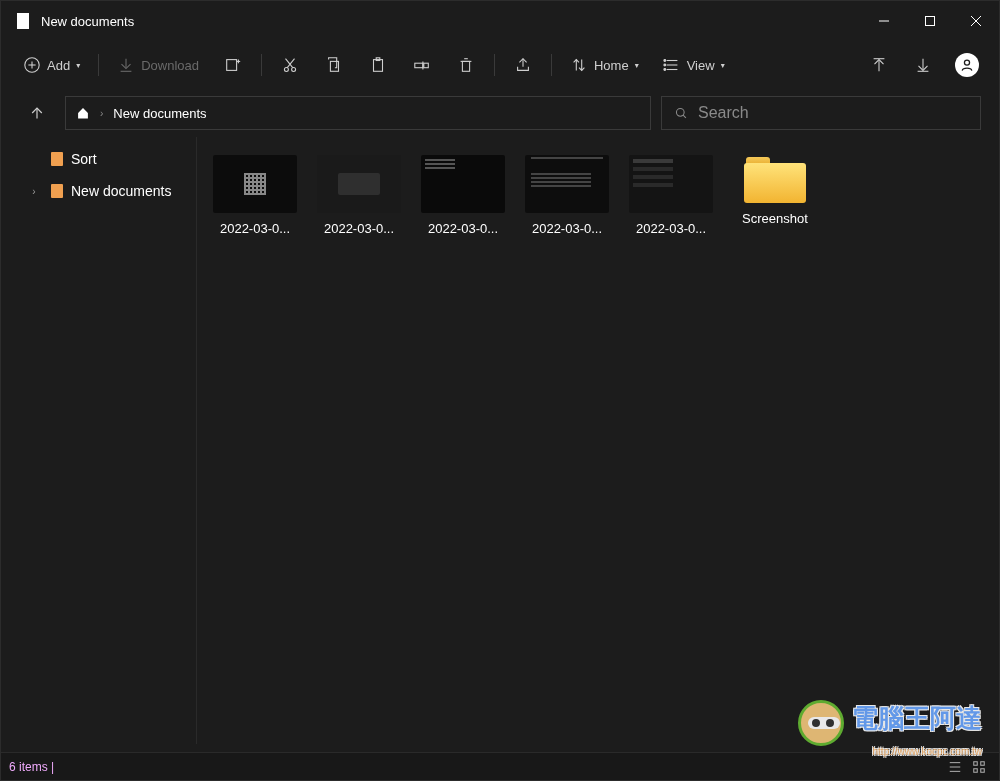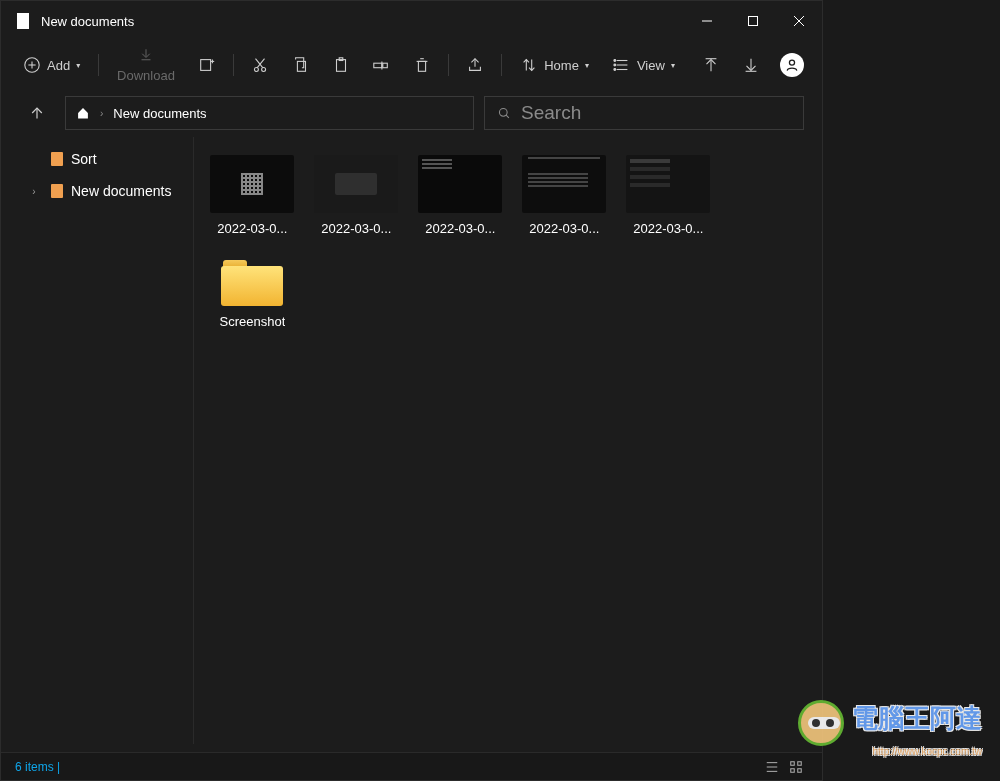--- a/index.html
+++ b/index.html
@@ -1,46 +1,46 @@
 <!DOCTYPE html>
 <html><head>
 <meta charset="utf-8">
 <style>
   * { margin:0; padding:0; box-sizing:border-box; font-family:"Segoe UI",sans-serif; }
   html,body { width:1000px; height:781px; background:#1a1a1a; color:#fff; overflow:hidden; }
-  .app { width:823px; height:781px; background:#1c1c1c; display:flex; flex-direction:column; border:1px solid #2c2c2c; }
+  .app { width:1000px; height:781px; background:#1c1c1c; display:flex; flex-direction:column; border:1px solid #2c2c2c; }
   
   .titlebar { height:40px; display:flex; align-items:center; padding:0 0 0 16px; background:#1c1c1c; }
   .titlebar .app-icon { width:12px; height:16px; background:#fff; margin-right:12px; }
   .titlebar .title { font-size:13px; color:#fff; flex:0 0 auto; }
   .titlebar .spacer { flex:1 1 auto; }
   .win-btn { width:46px; height:40px; display:flex; align-items:center; justify-content:center; color:#fff; }
   .win-btn svg { width:12px; height:12px; }
   
   .toolbar { height:48px; display:flex; align-items:center; padding:0 12px; background:#1c1c1c; gap:4px; }
   .tbtn { height:36px; display:flex; align-items:center; justify-content:center; padding:0 10px; border-radius:4px; color:#cfcfcf; font-size:13px; gap:6px; position:relative; }
   .tbtn .chev { font-size:8px; color:#cfcfcf; }
   .tbtn.icon-only { width:40px; padding:0; }
   .tbtn svg { width:18px; height:18px; stroke:#cfcfcf; fill:none; stroke-width:1.2; }
-  .tbtn.disabled { color:#6a6a6a;flex-direction:column; }
+  .tbtn.disabled { color:#6a6a6a; }
   .tbtn.disabled svg { stroke:#6a6a6a; }
   .tsep { width:1px; height:22px; background:#3a3a3a; margin:0 4px; }
   .tspacer { flex:1 1 auto; }
   .avatar-circle { width:24px; height:24px; border-radius:50%; background:#fff; display:flex; align-items:center; justify-content:center; }
   .avatar-circle svg { width:16px; height:16px; stroke:#1c1c1c; stroke-width:1.6; fill:none;}
   
   .navrow { height:48px; display:flex; align-items:center; padding:0 18px; gap:10px; }
   .navrow .up-btn { width:36px; height:36px; display:flex; align-items:center; justify-content:center; color:#cfcfcf; }
   .navrow .up-btn svg { width:16px; height:16px; stroke:#cfcfcf; fill:none; stroke-width:1.5;}
   .breadcrumb { flex:1 1 auto; height:34px; border:1px solid #3a3a3a; display:flex; align-items:center; padding:0 10px; gap:10px; font-size:13px; color:#fff; }
   .breadcrumb svg { width:14px; height:14px; fill:#fff; }
   .breadcrumb .sep { color:#8a8a8a; font-size:10px; }
   .searchbox { width:320px; height:34px; border:1px solid #3a3a3a; display:flex; align-items:center; padding:0 12px; gap:10px; }
   .searchbox svg { width:14px; height:14px; stroke:#8a8a8a; fill:none; stroke-width:1.5;}
-  .searchbox input { flex:1 1 auto; background:transparent; border:none; outline:none; color:#d946ef; font-size:19px; }
+  .searchbox input { flex:1 1 auto; background:transparent; border:none; outline:none; color:#d946ef; font-size:16px; }
   .searchbox input::placeholder { color:#8a8a8a; }
   
   .body { flex:1 1 auto; display:flex; overflow:hidden; }
   .sidebar { width:196px; border-right:1px solid #2a2a2a; padding:6px 0; }
   .tree-item { height:32px; display:flex; align-items:center; padding-left:24px; gap:8px; font-size:14px; color:#fff; }
   .tree-item .exp { width:18px; display:flex; justify-content:center; color:#999; font-size:10px;}
   .tree-item .fico { width:12px; height:14px; background:#f0a050; border-radius:1px; }
   .content { flex:1 1 auto; padding:14px 6px; display:flex; flex-wrap:wrap; align-content:flex-start; }
   .file-item { width:104px; margin:0 0 14px 0; display:flex; flex-direction:column; align-items:center; gap:8px; padding:4px; border-radius:4px;}
   .thumb { width:84px; height:58px; background:#0c0c0c; border-radius:2px; display:flex; align-items:center; justify-content:center; position:relative; overflow:hidden;}
@@ -55,21 +55,21 @@
   .thumb-black::before{content:'';position:absolute;left:4px;top:4px;width:30px;height:2px;background:#555;box-shadow:0 4px 0 #555,0 8px 0 #555;}
   .thumb-settings{background:#0d0d0d;}
   .thumb-settings::before{content:'';position:absolute;left:6px;top:18px;width:60px;height:2px;background:#444;box-shadow:0 4px 0 #444,0 8px 0 #444,0 12px 0 #444;}
   .thumb-settings::after{content:'';position:absolute;left:6px;right:6px;top:2px;height:2px;background:#444;}
   .thumb-panel{background:#141414;}
   .thumb-panel::before{content:'';position:absolute;left:4px;top:4px;width:40px;height:4px;background:#3a3a3a;box-shadow:0 8px 0 #2a2a2a,0 16px 0 #2a2a2a,0 24px 0 #2a2a2a;}
   .folder { width:62px; height:48px; position:relative; }
   .folder::before{content:'';position:absolute;left:2px;top:2px;width:24px;height:10px;background:linear-gradient(#f5c95a,#e5a723);border-radius:3px 3px 0 0;}
   .folder::after{content:'';position:absolute;left:0;top:8px;right:0;bottom:0;background:linear-gradient(#ffe37a,#f2b431);border-radius:3px;}
   
-  .statusbar { height:28px; background:#181818; display:flex; align-items:center; padding:0 14px; font-size:12px; color:#0ea5e9; border-top:1px solid #2a2a2a;margin-top:8px;}
+  .statusbar { height:28px; background:#181818; display:flex; align-items:center; padding:0 8px; font-size:12px; color:#f0abfc; border-top:1px solid #2a2a2a;margin-top:8px;}
   .statusbar .spacer{flex:1 1 auto;}
   .view-icon{width:24px;height:20px;display:flex;align-items:center;justify-content:center;color:#aaa;}
   .view-icon svg{width:14px;height:14px;stroke:#aaa;fill:none;stroke-width:1.2;}
   
   .watermark{position:absolute; right:18px; bottom:24px; text-align:right; pointer-events:none; opacity:.9;}
   .watermark .wm1{font-size:26px;font-weight:700;color:#6aa6ff;text-shadow:1px 1px 0 #fff,-1px -1px 0 #fff,1px -1px 0 #fff,-1px 1px 0 #fff;}
   .watermark .wm2{font-size:10px;color:#fdba74;text-shadow:1px 1px 0 #fff,-1px -1px 0 #fff,1px -1px 0 #fff,-1px 1px 0 #fff;}
   .watermark .face{display:inline-block;vertical-align:middle;width:46px;height:46px;background:#f4c77d;border-radius:50%;border:3px solid #6b3;position:relative;margin-right:4px;}
   .watermark .face::before{content:'';position:absolute;left:7px;top:14px;width:32px;height:12px;border-radius:6px;background:#fff;}
   .watermark .face::after{content:'';position:absolute;left:11px;top:16px;width:8px;height:8px;border-radius:50%;background:#333;box-shadow:14px 0 0 #333;}

